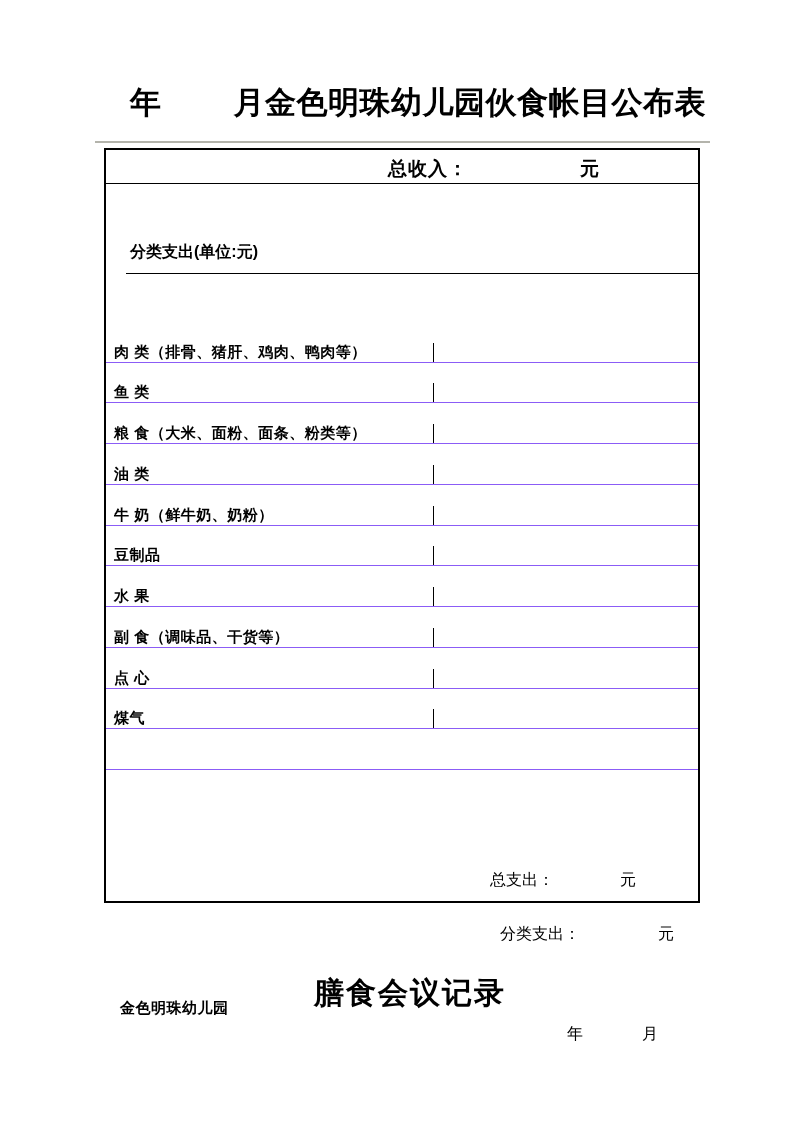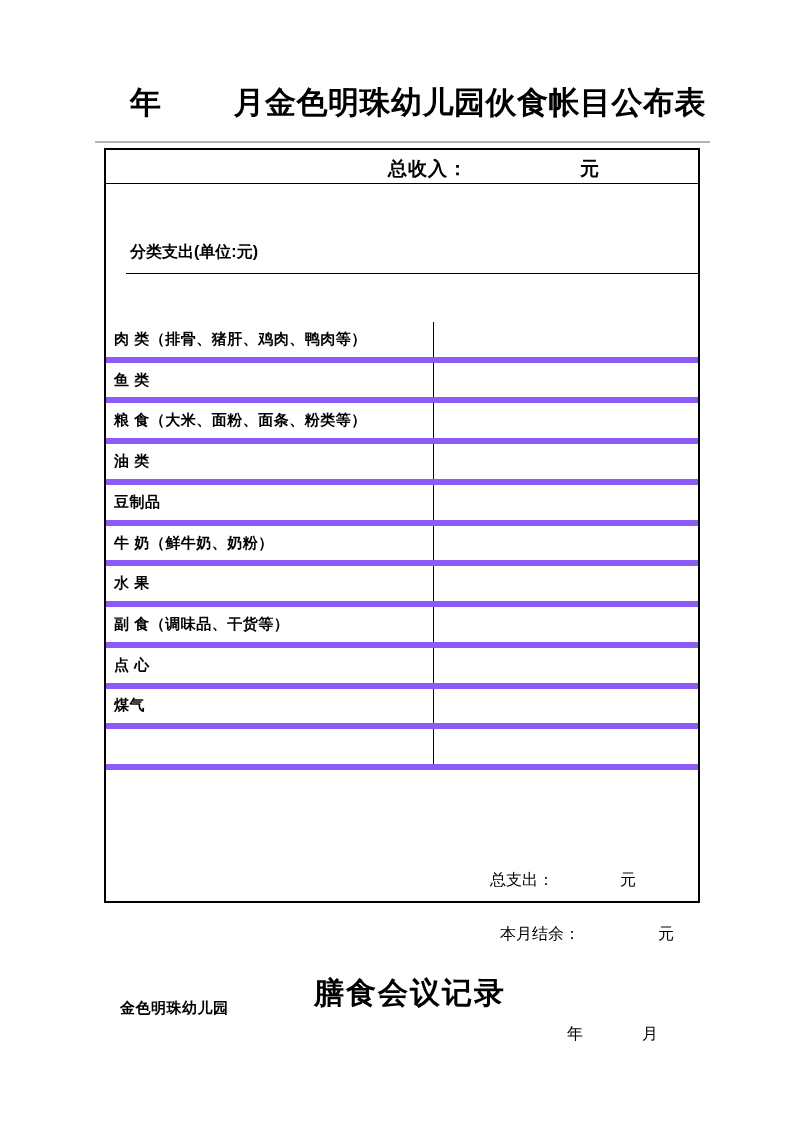--- a/index.html
+++ b/index.html
@@ -55,21 +55,22 @@
     padding-left:4px;
     font-size:16px; font-weight:700;margin-left:20px;
   }
   .rows-wrap {
     flex:0 0 448px; height:448px;
     display:flex; flex-direction:column;
   }
   .data-row {
     flex:1 1 0; min-height:0;
     display:flex;
-    border-bottom:6px solid #8b5cf6;
+    border-bottom:1px solid #8b5cf6;
+    align-items:flex-end;
   }
   .cell-label {
     width:328px; flex:0 0 328px;
     border-right:1px solid #000;
     display:flex; align-items:center;
     padding-left:8px;
     font-size:15px; font-weight:700; letter-spacing:0.5px;
     white-space:nowrap;
   }
   .cell-value { flex:1 1 auto; }
@@ -146,28 +147,28 @@
         <div class="cell-label">
             <span>油 类</span>
           </div>
         <div class="cell-value"></div>
       </div>
 
 
 
       <div class="data-row">
         <div class="cell-label">
+            <span>牛 奶（鲜牛奶、奶粉）</span>
+          </div>
+        <div class="cell-value"></div>
+      </div>
+
+      <div class="data-row">
+        <div class="cell-label">
             <span>豆制品</span>
-          </div>
-        <div class="cell-value"></div>
-      </div>
-
-      <div class="data-row">
-        <div class="cell-label">
-            <span>牛 奶（鲜牛奶、奶粉）</span>
           </div>
         <div class="cell-value"></div>
       </div>
 
       <div class="data-row">
         <div class="cell-label">
             <span>水 果</span>
           </div>
         <div class="cell-value"></div>
       </div>
@@ -198,21 +199,21 @@
         <div class="cell-value"></div>
       </div>
 
     </div>
 
     <div class="summary">
       <div class="sum-line sum-expense">
         <span>总支出：</span><span class="unit">元</span>
       </div>
       <div class="sum-line sum-balance">
-        <span>本月结余：</span><span class="unit">元</span>
+        <span>分类支出：</span><span class="unit">元</span>
       </div>
       <div class="sum-signature">金色明珠幼儿园</div>
       <div class="sum-date">
         <span>年</span><span class="month">月</span>
       </div>
     </div>
 
   </div>
 
   <div class="meeting-title">膳食会议记录</div>

